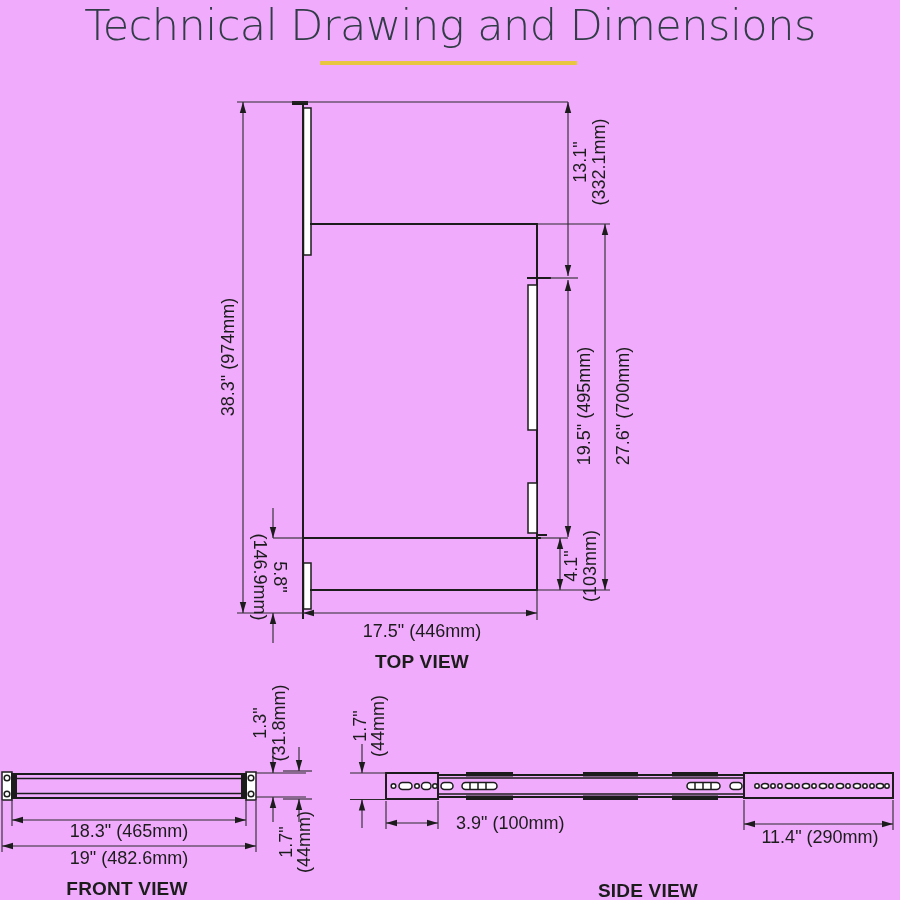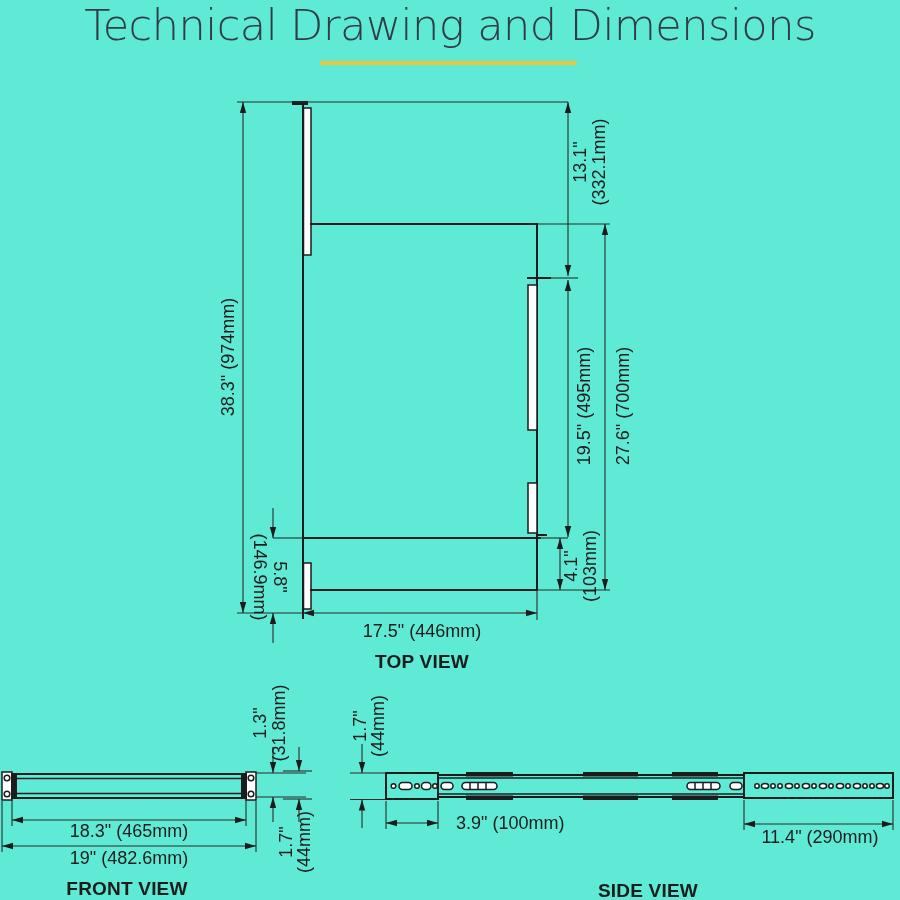--- a/index.html
+++ b/index.html
@@ -1,16 +1,16 @@
 <!DOCTYPE html>
 <html><head>
 <meta charset="utf-8">
 <style>
   html,body{margin:0;padding:0;background:#ffffff;}
-  .stage{position:relative;width:900px;height:900px;background:#5eead4;overflow:hidden;
+  .stage{position:relative;width:900px;height:900px;background:#f0abfc;overflow:hidden;
          font-family:"Liberation Sans",sans-serif;}
   .page-title{position:absolute;top:0px;left:0;width:100%;margin:0;text-align:center;
               font-family:"DejaVu Sans","Liberation Sans",sans-serif;
               font-weight:200;font-size:43px;letter-spacing:-0.5px;color:#313c47;}
   .title-underline{position:absolute;left:320px;top:61px;width:257px;height:4px;background:#e8c63f;}
   svg{position:absolute;left:0;top:0;}
   svg text{font-family:"Liberation Sans",sans-serif;font-size:18px;fill:#1c1c1c;}
   text.view-label{font-size:19px;font-weight:600;letter-spacing:0.2px;}
   .part{stroke:#1c1c1c;stroke-width:2;fill:none;stroke-linecap:square;}
   .part-thin{stroke:#1c1c1c;stroke-width:1.5;fill:#ffffff;}

